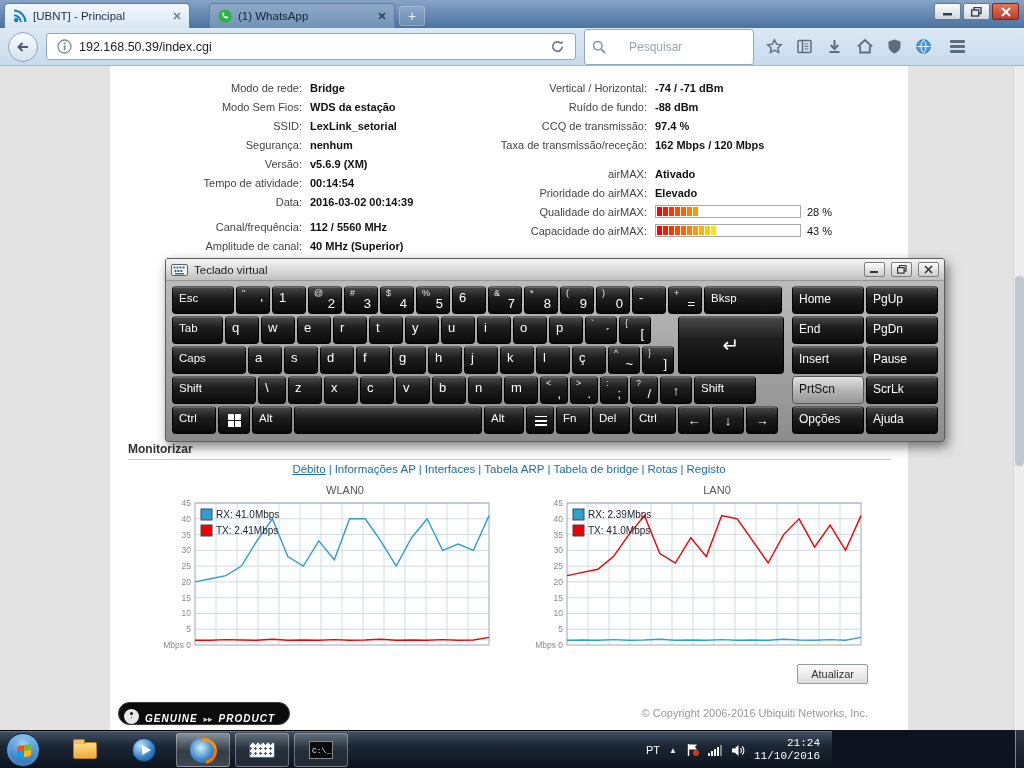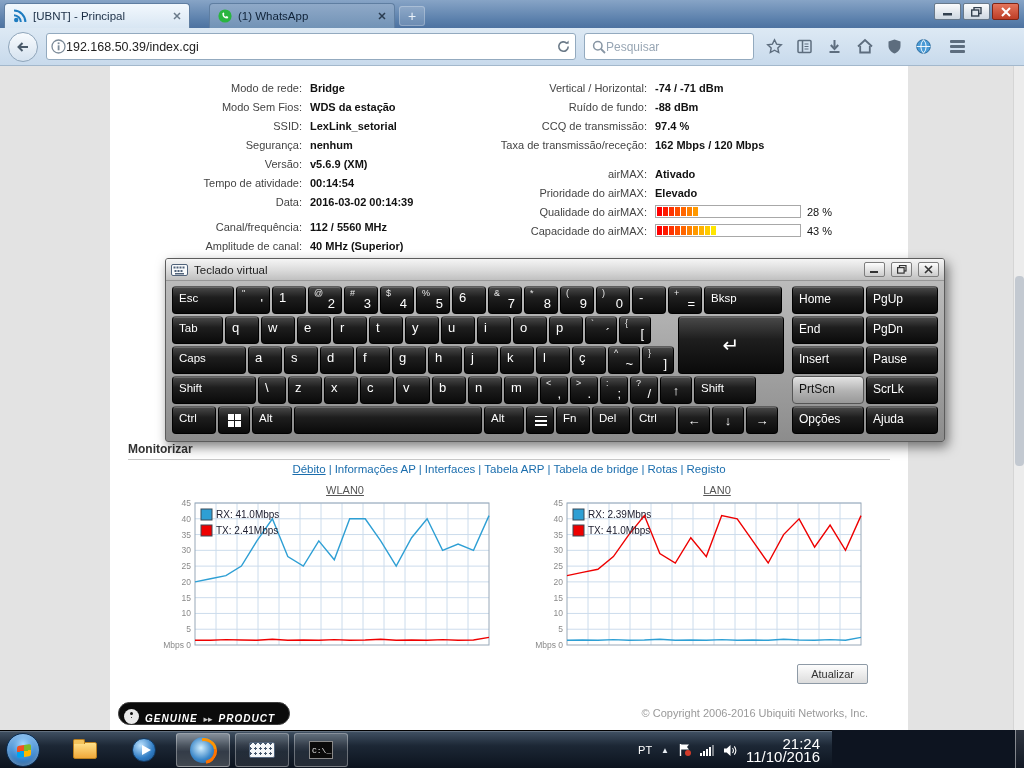--- a/index.html
+++ b/index.html
@@ -15,23 +15,23 @@
   .tab.inactive{background:linear-gradient(#8fa9c8,#7293b6);color:#0f2238;}
   .tab .tlabel{flex:1;overflow:hidden;text-overflow:ellipsis;}
   .tabclose{flex:0 0 auto;display:flex;}
   .newtab{width:26px;height:20px;margin:0 0 2px 4px;border-radius:3px;background:rgba(255,255,255,.16);border:1px solid rgba(255,255,255,.25);color:#eaf2fa;display:flex;align-items:center;justify-content:center;font-size:14px;line-height:1;}
   .winctrl{position:absolute;right:5px;top:3px;display:flex;gap:2px;}
   .wbtn{width:27px;height:17px;background:linear-gradient(#fbfcfd,#cdd7e1);border:1px solid #68798a;border-radius:2px;display:flex;align-items:center;justify-content:center;}
   .wbtn.close{background:linear-gradient(#e4755c,#bd3d26);border-color:#7e2516;}
 
   .navbar{height:38px;background:linear-gradient(#dde9f4,#c8daec);border-bottom:1px solid #a3b8cc;display:flex;align-items:center;padding:0 8px;gap:8px;}
   .backbtn{flex:0 0 auto;width:30px;height:30px;border-radius:50%;background:linear-gradient(#f8fbfe,#d5e2ef);border:1px solid #8fa5ba;display:flex;align-items:center;justify-content:center;}
-  .urlbox{flex:0 0 530px;height:27px;background:#fff;border:1px solid #93aabf;border-radius:3px;display:flex;align-items:center;padding:0 4px;}
+  .urlbox{flex:0 0 530px;height:27px;background:#fff;border:1px solid #93aabf;border-radius:3px;display:flex;align-items:center;padding:0 10px;gap:7px;}
   .urlinput{flex:1;border:none;outline:none;font-size:12.5px;color:#222;font-family:"Liberation Sans",sans-serif;background:transparent;}
-  .searchbox{flex:0 0 170px;height:27px;background:#fff;border:1px solid #93aabf;border-radius:3px;display:flex;align-items:center;padding:0 7px;gap:0;}
+  .searchbox{flex:0 0 170px;height:36px;background:#fff;border:1px solid #93aabf;border-radius:3px;display:flex;align-items:center;padding:0 7px;gap:23px;}
   .searchinput{flex:1;width:60px;border:none;outline:none;font-size:12px;color:#333;font-family:"Liberation Sans",sans-serif;background:transparent;}
   .searchinput::placeholder{color:#98a6b4;}
   .navicons{display:flex;align-items:center;gap:13px;margin-left:4px;}
   .navicons .ni{display:flex;}
   .menuicon{margin-left:10px;display:flex;flex-direction:column;gap:2.5px;}
   .menuicon i{display:block;width:15px;height:2.5px;background:#5d6d7e;border-radius:1px;}
 
   
   .viewport{position:relative;width:1024px;height:664px;background:#e3e3e3;overflow:hidden;}
   .content{position:absolute;left:110px;top:0;width:798px;height:664px;background:#fff;font-size:11px;color:#222;}
@@ -52,21 +52,21 @@
   .barpct{margin-left:6px;color:#111;}
 
   .monitor-h{position:absolute;top:376px;left:18px;right:18px;font-weight:bold;font-size:12px;color:#333;border-bottom:1px solid #c8c8c8;padding-bottom:3px;}
   .mlinks{position:absolute;top:397px;left:0;right:0;text-align:center;font-size:11.5px;color:#1a6dad;}
   .mlink{color:#1a6dad;cursor:pointer;}
   .mlink.current{text-decoration:underline;}
   .msep{color:#1a6dad;padding:0 3px;}
 
   .charts{position:absolute;top:418px;left:0;right:0;display:flex;justify-content:center;gap:28px;}
   .chart{width:344px;}
-  .ctitle{text-align:center;font-size:11px;color:#555;margin-bottom:2px;padding-left:44px;text-decoration:underline;}
+  .ctitle{text-align:center;font-size:11px;color:#555;margin-bottom:2px;padding-left:44px;}
 
   .refreshrow{position:absolute;top:598px;right:40px;}
   .refreshbtn{font-family:"Liberation Sans",sans-serif;font-size:11px;color:#333;padding:3px 13px;background:linear-gradient(#fdfdfd,#dcdcdc);border:1px solid #8e9aa6;border-radius:2px;}
 
   .pfooter{position:absolute;top:634px;left:8px;right:40px;height:26px;display:flex;justify-content:space-between;align-items:center;}
   .badge{background:#0b0b0b;border:1px solid #3d3d3d;border-radius:12px;height:23px;display:flex;align-items:flex-end;gap:6px;padding:0 14px 0 5px;color:#fff;}
   .badgelock{width:15px;height:15px;border-radius:50%;background:#e9e9e9;position:relative;flex:0 0 auto;}
   .badgelock::after{content:"";position:absolute;left:6px;top:3px;width:3px;height:3px;background:#111;border-radius:50%;box-shadow:0 4px 0 -1px #111;}
   .badgetxt{font-size:10px;font-weight:bold;font-style:italic;letter-spacing:1px;}
   .badgearrow{color:#cfcfcf;font-size:9px;}
@@ -111,21 +111,21 @@
   .icon-wmp::after{content:"";position:absolute;left:9px;top:6px;border-left:9px solid #fff;border-top:5px solid transparent;border-bottom:5px solid transparent;}
   .icon-ff{width:26px;height:26px;border-radius:50%;background:radial-gradient(circle at 42% 42%,#d2efff,#3a86c8 55%,#1c5188);position:relative;}
   .icon-ff::after{content:"";position:absolute;left:1px;top:1px;width:20px;height:20px;border:3px solid transparent;border-top-color:#ff9400;border-right-color:#ff7300;border-radius:50%;transform:rotate(35deg);}
   .icon-kb{width:26px;height:16px;background:#f4f6f8;border:1px solid #51637a;border-radius:2px;background-image:radial-gradient(#44556a 1px,transparent 1.1px);background-size:5px 5px;background-position:3px 3px;}
   .icon-cmd{width:24px;height:18px;background:#0a0a0a;border:1px solid #8a8a8a;color:#e8e8e8;font-family:"Liberation Mono",monospace;font-size:8px;display:flex;align-items:center;padding-left:2px;}
   .tray{position:absolute;right:12px;top:0;height:38px;display:flex;align-items:center;gap:9px;color:#fff;}
   .lang{font-size:11px;}
   .chev{font-size:8px;color:#e8eef4;}
   .sigbars{display:flex;align-items:flex-end;gap:1px;height:11px;}
   .sigbars i{display:block;width:2px;background:#fff;}
-  .clock{font-size:15px;line-height:13px;text-align:right;}
+  .clock{font-size:11px;line-height:13px;text-align:right;font-family:Liberation Mono, monospace;}
   .showdesk{position:absolute;right:0;top:730px;width:9px;height:38px;border-left:1px solid rgba(255,255,255,.45);background:linear-gradient(rgba(255,255,255,.14),rgba(255,255,255,.02));}
 </style>
 </head>
 <body>
 
 <div class="screen">
 
   <div class="browser">
 
     <div class="tabbar">

